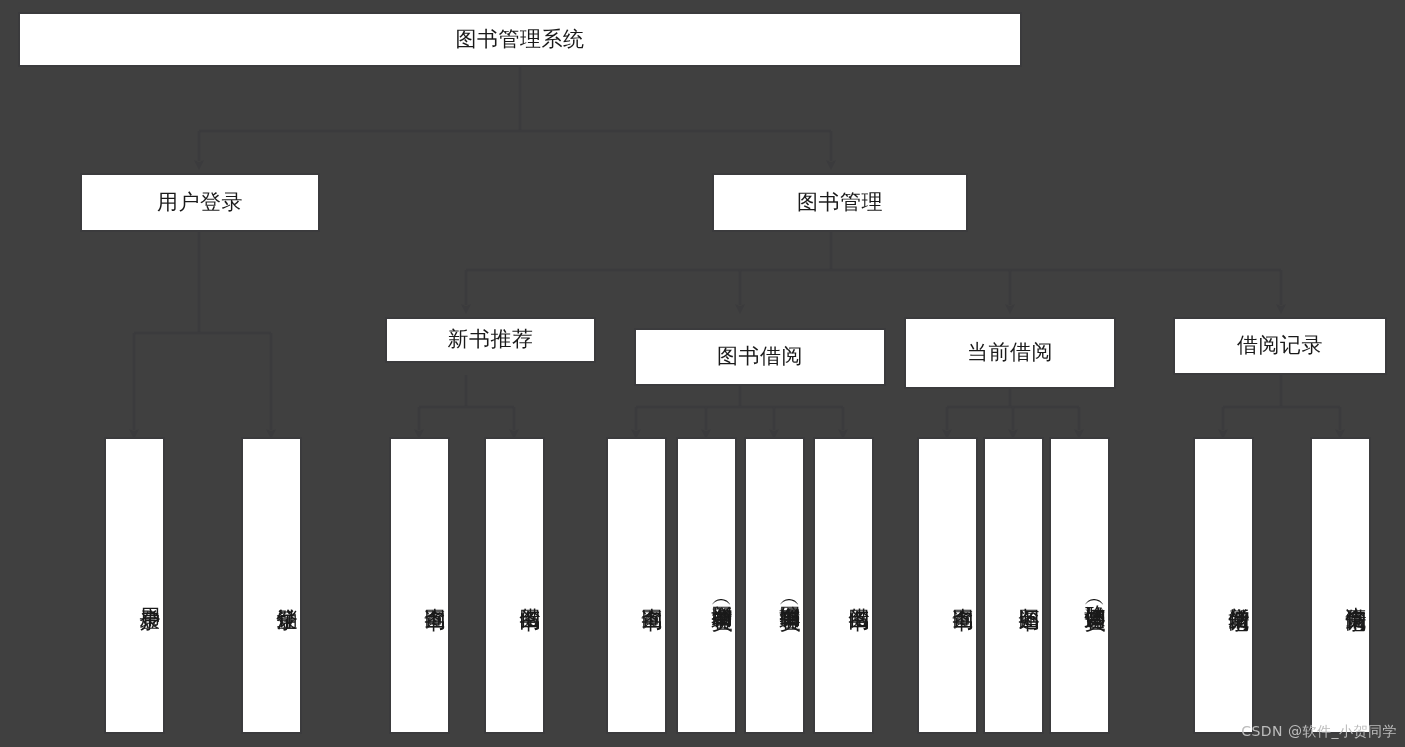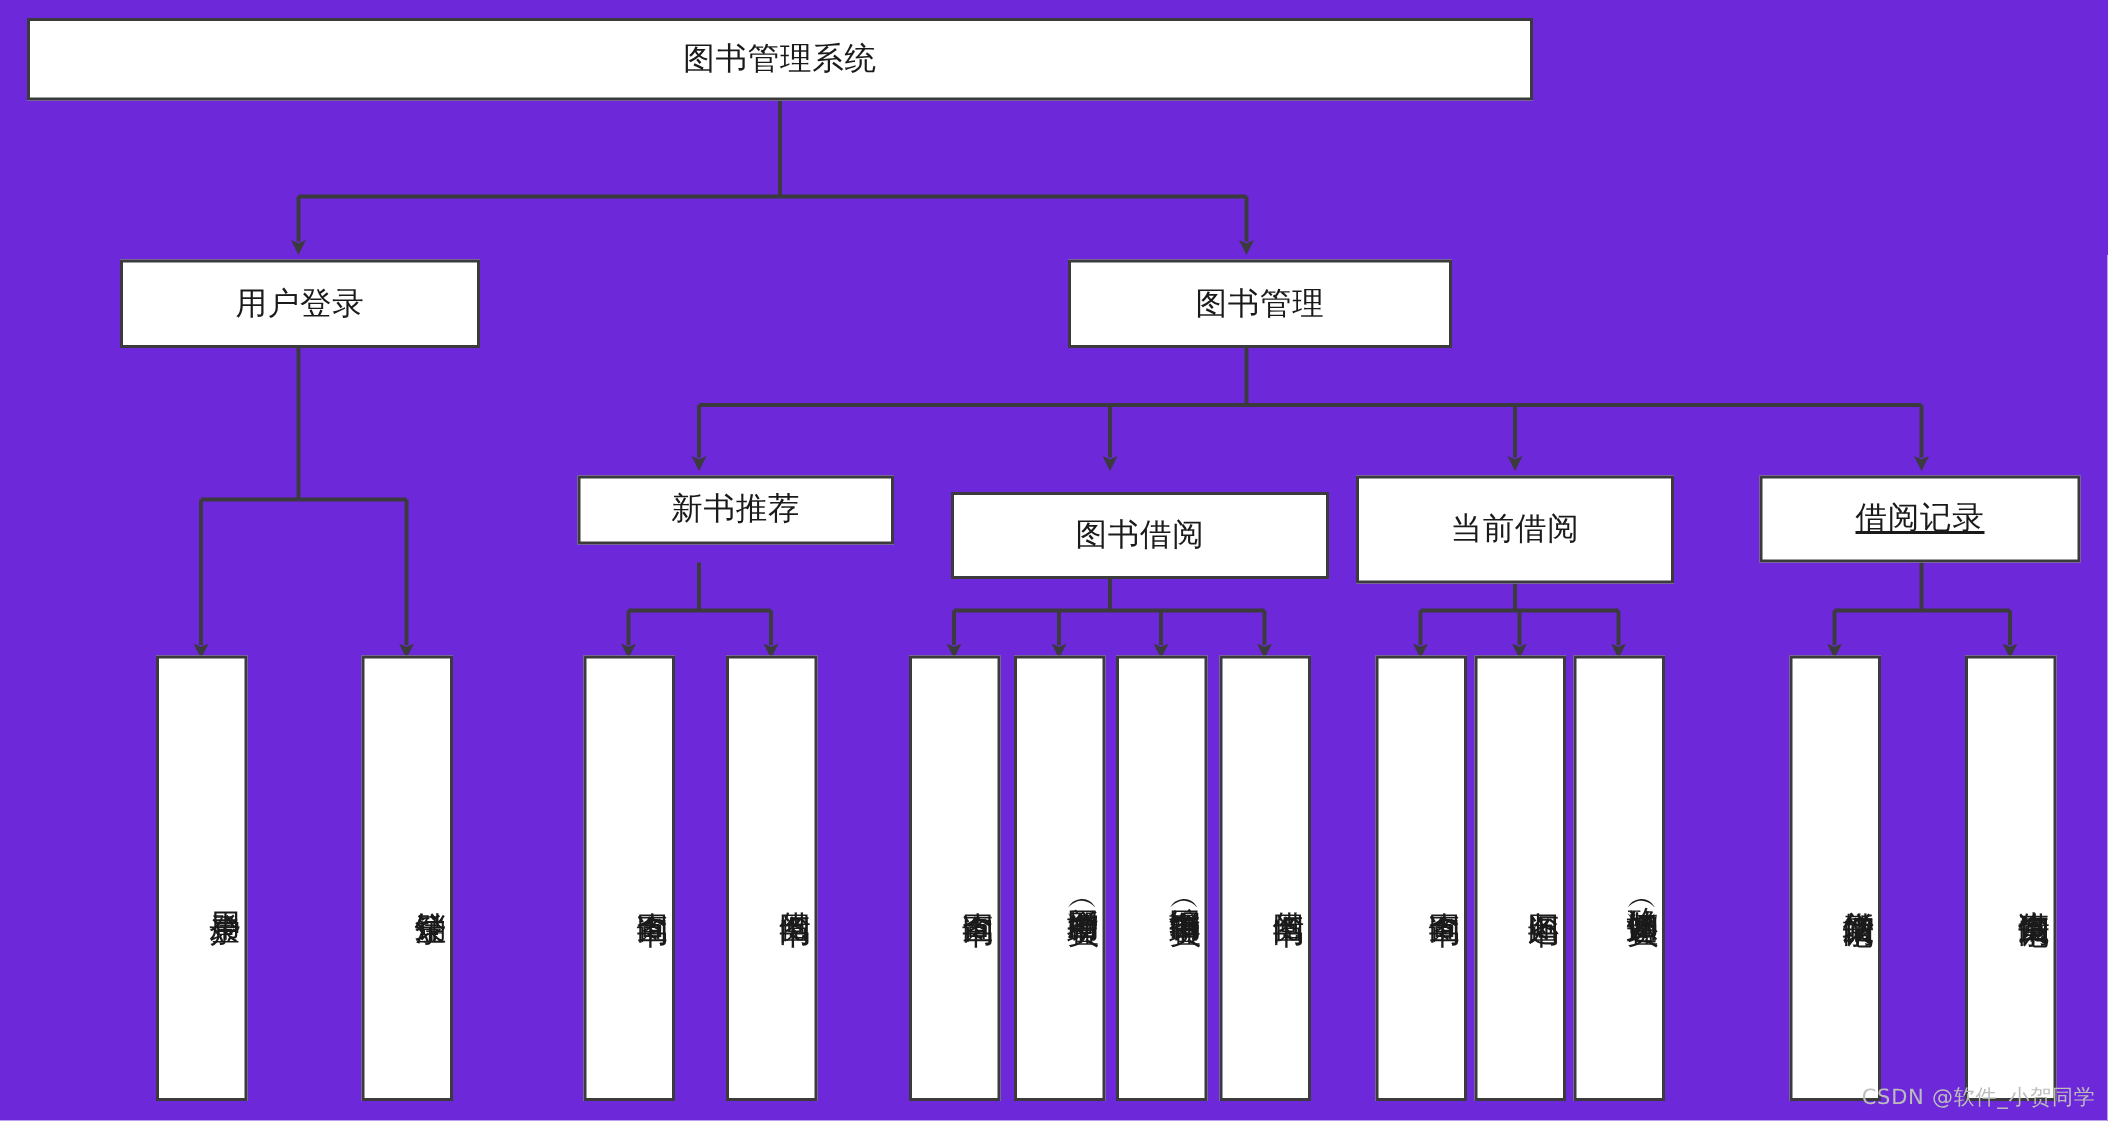--- a/index.html
+++ b/index.html
@@ -7,21 +7,21 @@
     padding: 0;
     background: #ffffff;
   }
   body {
     font-family: "DejaVu Sans", "Liberation Sans", sans-serif;
   }
   #canvas {
     position: relative;
     width: 1405px;
     height: 747px;
-    background: #6d28d9;
+    background: #404040;
     overflow: hidden;
   }
   #wires {
     position: absolute;
     left: 0;
     top: 0;
     width: 1405px;
     height: 747px;
     pointer-events: none;
   }
@@ -134,21 +134,21 @@
 
   <div class="node node-h" style="left:361px; top:317px; width:211px; height:46px;margin-left:24px;">
     <span>新书推荐</span>
   </div>
   <div class="node node-h" style="left:634px; top:328px; width:252px; height:58px;">
     <span>图书借阅</span>
   </div>
   <div class="node node-h" style="left:904px; top:317px; width:212px; height:72px;">
     <span>当前借阅</span>
   </div>
-  <div class="node node-h" style="left:1173px; top:317px; width:214px; height:58px;text-decoration:underline;">
+  <div class="node node-h" style="left:1173px; top:317px; width:214px; height:58px;">
     <span>借阅记录</span>
   </div>
 
   <div class="node node-v" style="left:104px; top:437px; width:61px; height:297px;">
     <span class="vlabel">用户登录</span>
   </div>
   <div class="node node-v" style="left:241px; top:437px; width:61px; height:297px;">
     <span class="vlabel">注销登录</span>
   </div>
 

